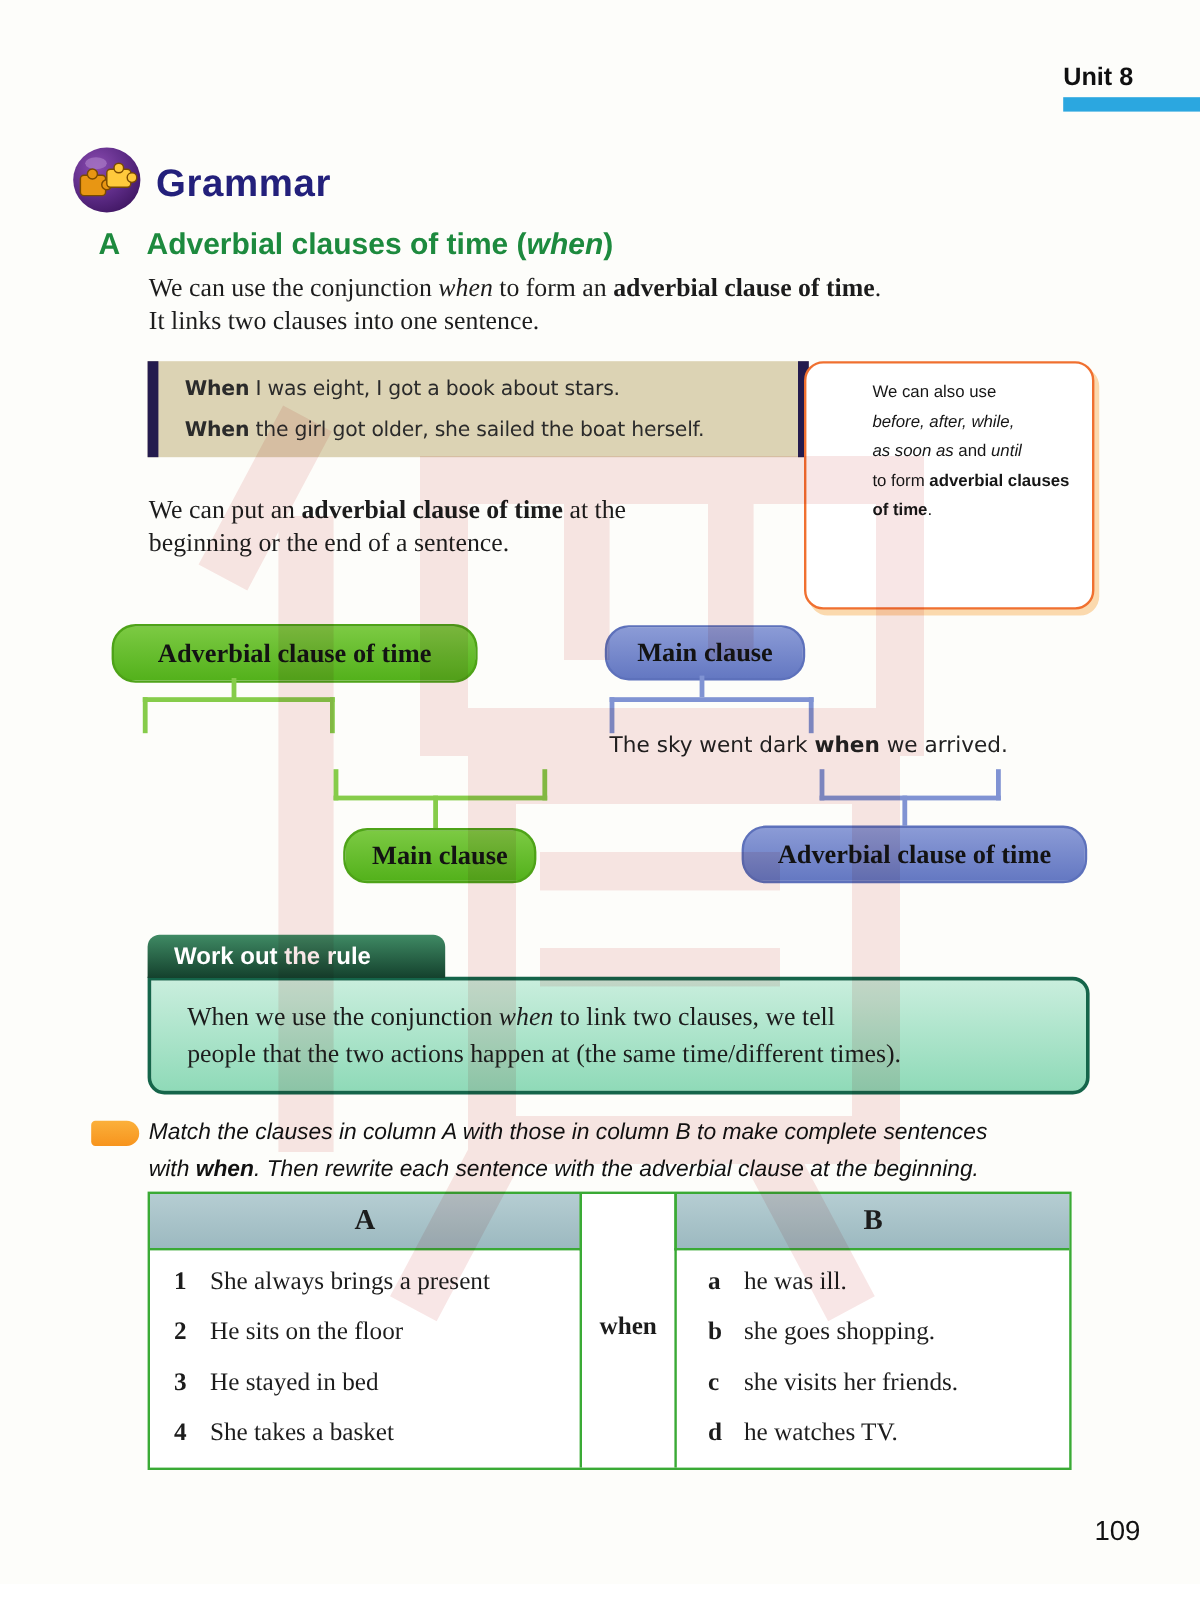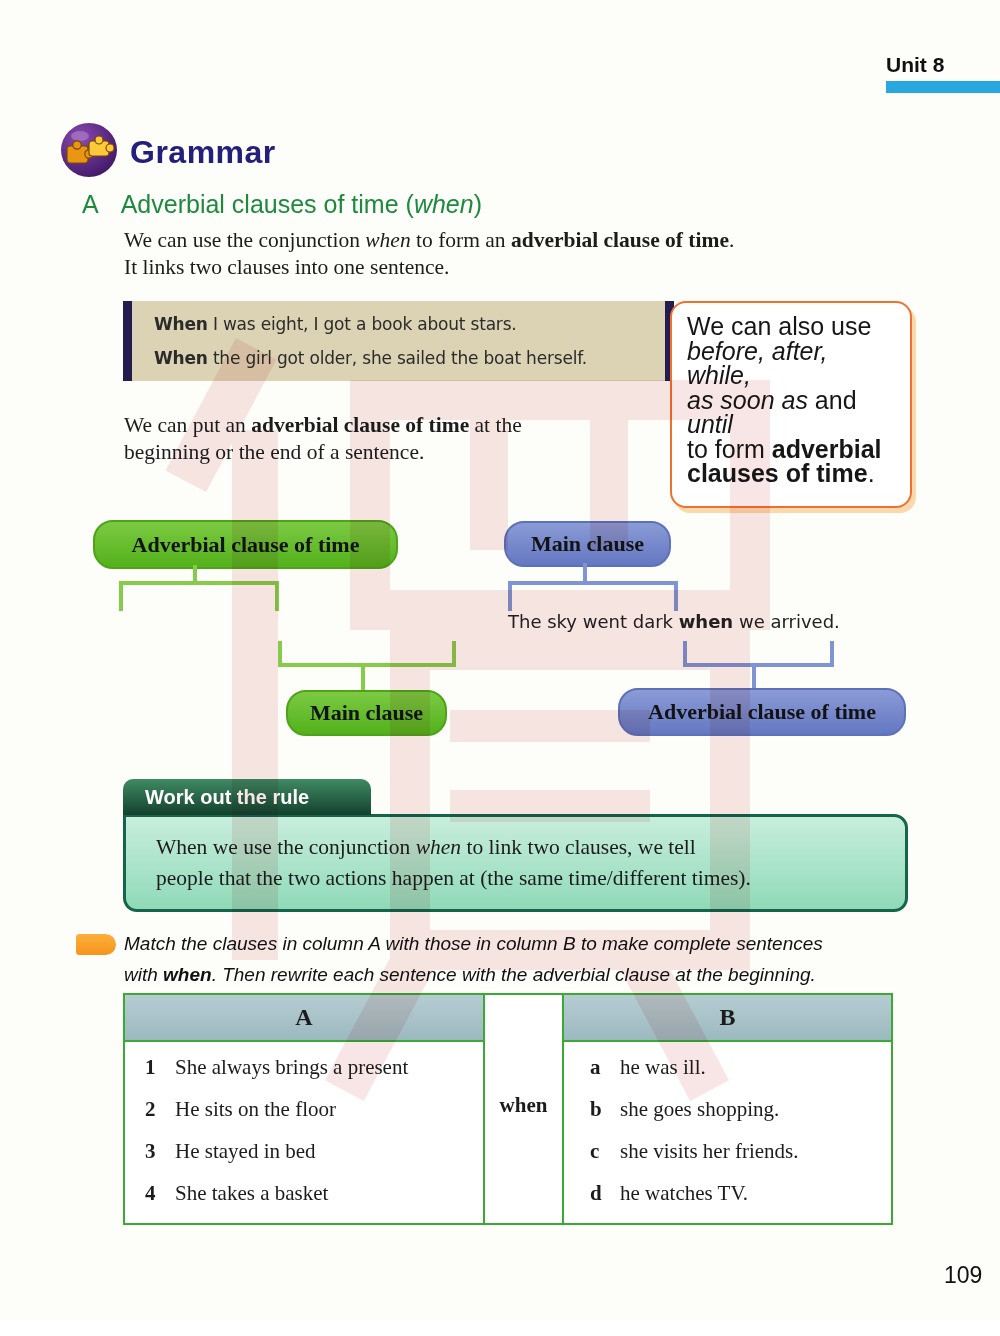--- a/index.html
+++ b/index.html
@@ -17,42 +17,42 @@
   .wm .box{background:none;border:40px solid #f5d8d8;}
 
   
   .unit-label{top:53px;left:886px;font-family:"Liberation Sans",sans-serif;
               font-weight:bold;font-size:21px;color:#101010;z-index:2;}
   .unit-bar{top:81px;left:886px;width:114px;height:12px;background:#2ba7e0;z-index:2;}
   .grammar-wrap{top:122px;left:60px;display:flex;align-items:center;gap:12px;z-index:2;}
   .grammar-title{font-family:"Liberation Sans",sans-serif;font-weight:bold;
                  font-size:32px;color:#23207b;letter-spacing:.5px;}
 
-  .sec-head{top:190px;left:82px;font-family:"Liberation Sans",sans-serif;font-weight:normal;
+  .sec-head{top:190px;left:82px;font-family:"Liberation Sans",sans-serif;font-weight:bold;
             font-size:25px;color:#1d8a3e;z-index:2;}
   .sec-letter{display:inline-block;margin-right:22px;}
 
   .para{font-size:21.5px;line-height:27px;z-index:2;}
   .intro{top:227px;left:124px;width:820px;}
   .pos-note{top:412px;left:124px;width:560px;}
 
   
   .ex-box{top:301px;left:123px;width:533px;height:80px;background:#dcd3b4;
           border-left:9px solid #241b4e;border-right:9px solid #241b4e;z-index:2;}
   .ex-line{position:absolute;left:22px;white-space:nowrap;font-family:"DejaVu Sans",sans-serif;
            font-size:17px;color:#2b2b2b;letter-spacing:-.2px;}
 
   
   .ttr{top:301px;left:670px;width:238px;height:203px;background:#fff;border:2px solid #f07030;
        border-radius:16px;box-shadow:4px 5px 0 rgba(247,148,29,.35);overflow:hidden;z-index:2;}
   .ttr-head{height:47px;background:#f23d15;color:#fff;display:flex;align-items:center;
             justify-content:center;font-family:"Liberation Sans",sans-serif;
             font-weight:bold;font-size:19px;}
   .ttr-body{padding:11px 13px 0 15px;font-family:"Liberation Sans",sans-serif;
-            font-size:25px;line-height:24.5px;color:#161616;}
+            font-size:14px;line-height:24.5px;color:#161616;margin-left:40px;}
 
   
   .lbl{position:absolute;display:flex;align-items:center;justify-content:center;
        font-weight:bold;font-size:22px;color:#131313;border-radius:20px;z-index:2;}
   .lbl-green{background:linear-gradient(180deg,#7cca43,#53b11b);border:2px solid #4ea318;}
   .lbl-blue{background:linear-gradient(180deg,#8b9bd6,#6478c2);border:2px solid #5d71bb;}
   .stem{position:absolute;width:4px;z-index:2;}
   .stem-g{background:#86cc4a;}
   .stem-b{background:#8093d3;}
   .brk{position:absolute;z-index:2;}
@@ -90,21 +90,21 @@
   .head-a{left:0;width:360px;border-right:2px solid #3aaa35;}
   .head-b{left:437px;width:329px;border-left:2px solid #3aaa35;}
   .mid-col{position:absolute;left:358px;top:0;width:81px;height:228px;box-sizing:border-box;
            border-left:2px solid #3aaa35;border-right:2px solid #3aaa35;}
   .when-cell{position:absolute;left:358px;top:98px;width:81px;text-align:center;
              font-weight:bold;font-size:21px;}
   .tbl-row{position:absolute;display:flex;font-size:21px;white-space:nowrap;}
   .row-key{font-weight:bold;width:30px;}
 
   .page-num{top:1262px;left:912px;font-family:"Liberation Sans",sans-serif;
-            font-size:23px;color:#111;z-index:2;margin-left:32px;}
+            font-size:23px;color:#111;z-index:2;}
 </style>
 </head>
 <body>
 
 <div class="page">
 
   <div class="wm">
     <div style="left:62px;top:100px;width:46px;height:530px;"></div>
     <div style="left:28px;top:10px;width:46px;height:150px;transform:rotate(28deg);"></div>
     <div class="box" style="left:180px;top:50px;width:340px;height:170px;"></div>

